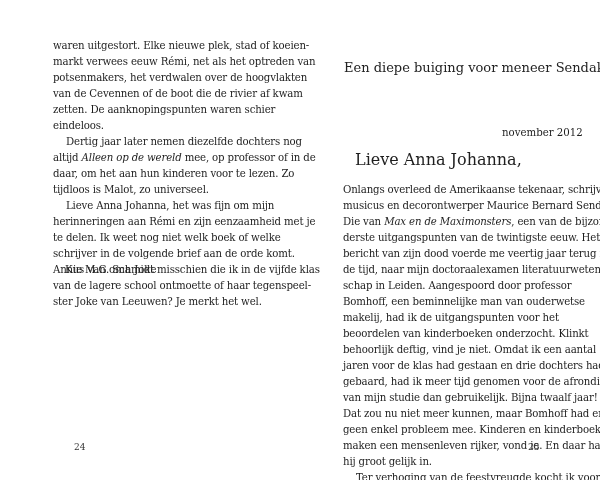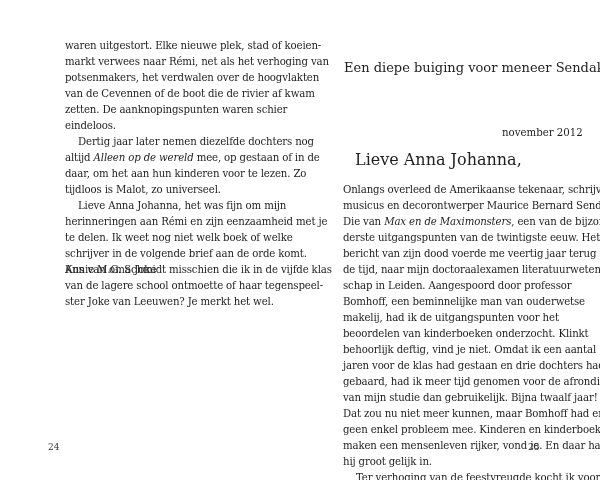--- a/index.html
+++ b/index.html
@@ -1,46 +1,46 @@
 <!DOCTYPE html>
 <html><head>
 <meta charset="utf-8">
 <style>
   html, body { margin: 0; padding: 0; background: #ffffff; }
   body { width: 600px; height: 480px; position: relative; overflow: hidden;
          font-family: "DejaVu Serif", "Liberation Serif", serif; color: #1e1e1e; }
   .page { position: absolute; top: 0; height: 480px; width: 300px; }
   .page.left { left: 0; }
   .text { position: absolute; font-size: 10.2px; line-height: 16px; letter-spacing: -0.15px; }
-  .left .text { left: 53px; top: 38px; width: 225px; margin-left: 12px; }
+  .left .text { left: 53px; top: 38px; width: 225px; }
   .line { white-space: nowrap; height: 16px; }
   .indent { padding-left: 13px; }
   .title { position: absolute; left: 344px; top: 60px; font-size: 13px; color: #222; white-space: nowrap; }
   .date { position: absolute; left: 502px; top: 127px; font-size: 10.2px; white-space: nowrap; }
   .salut { position: absolute; left: 355px; top: 150px; font-size: 16px; white-space: nowrap; }
   .body-right { position: absolute; left: 343px; top: 182px; width: 230px; font-size: 10.2px; line-height: 16px; letter-spacing: -0.15px; }
   .sign { position: absolute; left: 65px; top: 264px; font-size: 10.2px; white-space: nowrap; }
   .pnum { position: absolute; top: 442px; font-size: 9px; color: #333; }
-  .pnum.l { left: 48px; }
+  .pnum.l { left: 74px; }
   .pnum.r { left: 528px; }
   i { font-style: italic; }
 </style>
 </head>
 <body>
 
 <div class="page left">
   <div class="text">
     <div class="line">waren uitgestort. Elke nieuwe plek, stad of koeien-</div>
-    <div class="line">markt verwees naar Rémi, net als het verhoging van</div>
+    <div class="line">markt verwees eeuw Rémi, net als het optreden van</div>
     <div class="line">potsenmakers, het verdwalen over de hoogvlakten</div>
     <div class="line">van de Cevennen of de boot die de rivier af kwam</div>
     <div class="line">zetten. De aanknopingspunten waren schier</div>
     <div class="line">eindeloos.</div>
     <div class="line indent">Dertig jaar later nemen diezelfde dochters nog</div>
-    <div class="line"><span>altijd </span><i>Alleen op de wereld</i><span> mee, op gestaan of in de</span></div>
+    <div class="line"><span>altijd </span><i>Alleen op de wereld</i><span> mee, op professor of in de</span></div>
     <div class="line">daar, om het aan hun kinderen voor te lezen. Zo</div>
     <div class="line">tijdloos is Malot, zo universeel.</div>
     <div class="line indent">Lieve Anna Johanna, het was fijn om mijn</div>
     <div class="line">herinneringen aan Rémi en zijn eenzaamheid met je</div>
     <div class="line">te delen. Ik weet nog niet welk boek of welke</div>
     <div class="line">schrijver in de volgende brief aan de orde komt.</div>
     <div class="line">Annie M.G. Schmidt misschien die ik in de vijfde klas</div>
     <div class="line">van de lagere school ontmoette of haar tegenspeel-</div>
     <div class="line">ster Joke van Leeuwen? Je merkt het wel.</div>
   </div>

